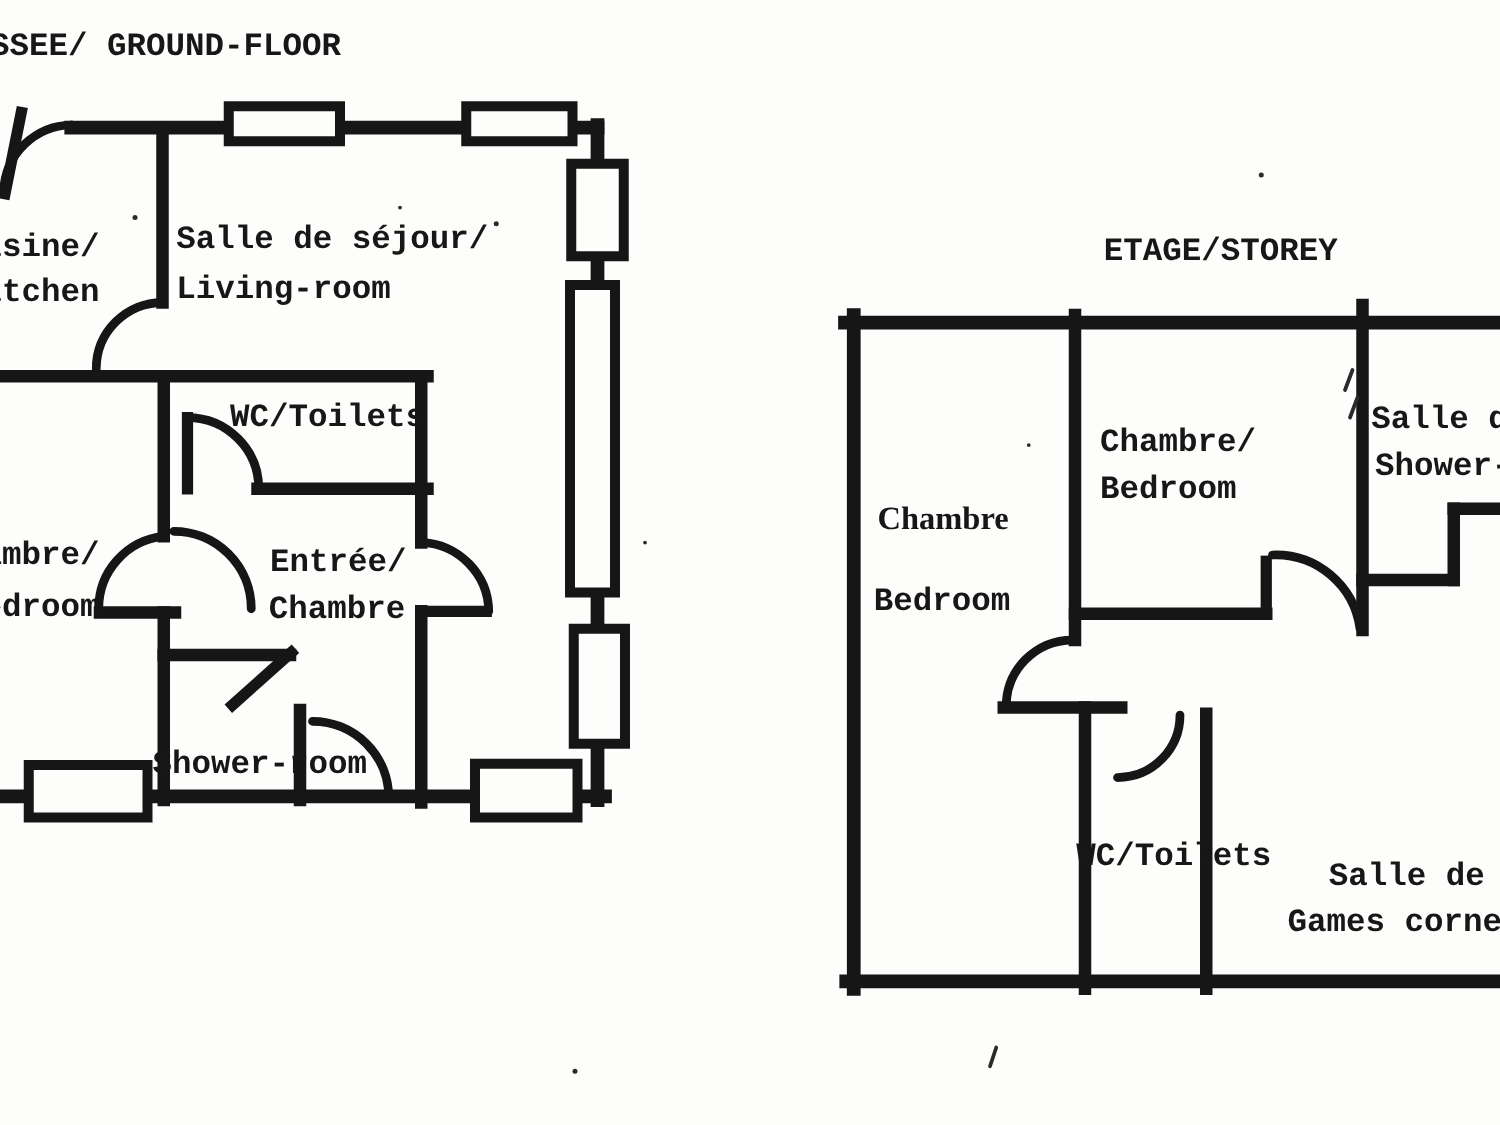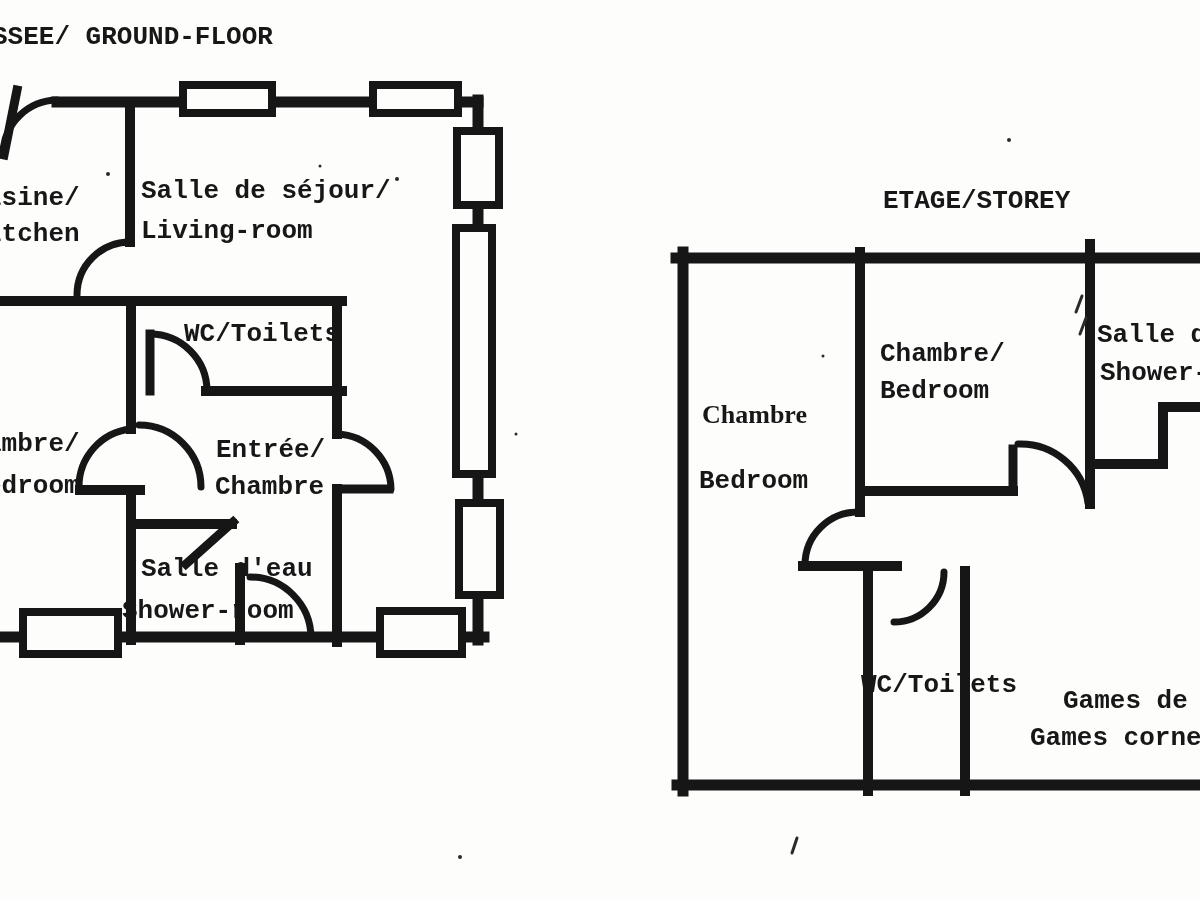--- a/index.html
+++ b/index.html
@@ -108,27 +108,26 @@
   <div class="lbl title" style="left:-8px;top:22px;">SSEE/ GROUND-FLOOR</div>
   <div class="lbl" style="left:-14px;top:183px;">isine/</div>
   <div class="lbl" style="left:-14px;top:219px;">itchen</div>
   <div class="lbl" style="left:141px;top:216px;">Living-room</div>
   <div class="lbl" style="left:141px;top:176px;">Salle de séjour/</div>
   <div class="lbl" style="left:184px;top:319px;">WC/Toilets</div>
   <div class="lbl" style="left:-14px;top:429px;">ambre/</div>
   <div class="lbl" style="left:-14px;top:471px;">edroom</div>
   <div class="lbl" style="left:216px;top:435px;">Entrée/</div>
   <div class="lbl" style="left:215px;top:472px;">Chambre</div>
-  <div class="lbl" style="left:141px;top:554px;">Salle d'eau</div>
   <div class="lbl" style="left:122px;top:596px;">Shower-room</div>
 
   <div class="lbl title" style="left:883px;top:186px;">ETAGE/STOREY</div>
   <div class="lbl" style="left:702px;top:400px;font-family:Liberation Serif, serif;">Chambre</div>
   <div class="lbl" style="left:699px;top:466px;">Bedroom</div>
   <div class="lbl" style="left:880px;top:339px;">Chambre/</div>
   <div class="lbl" style="left:880px;top:376px;">Bedroom</div>
   <div class="lbl" style="left:1097px;top:320px;">Salle d</div>
   <div class="lbl" style="left:1100px;top:358px;">Shower-</div>
   <div class="lbl" style="left:861px;top:670px;">WC/Toilets</div>
-  <div class="lbl" style="left:1063px;top:686px;">Games de</div>
+  <div class="lbl" style="left:1063px;top:686px;">Salle de</div>
   <div class="lbl" style="left:1030px;top:723px;">Games corne</div>
 
 </div>
 
 </body></html>

